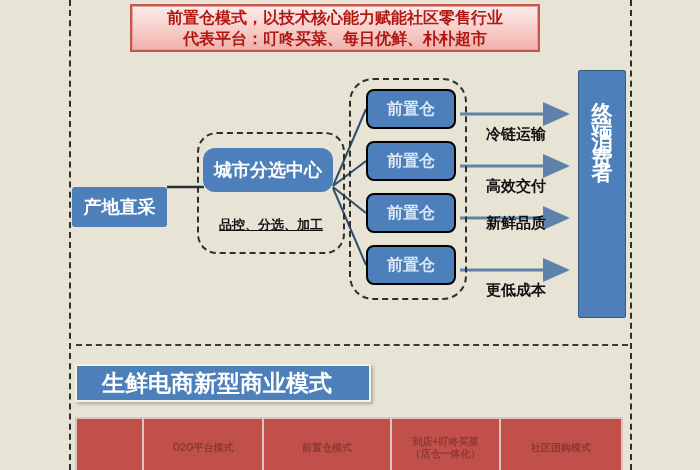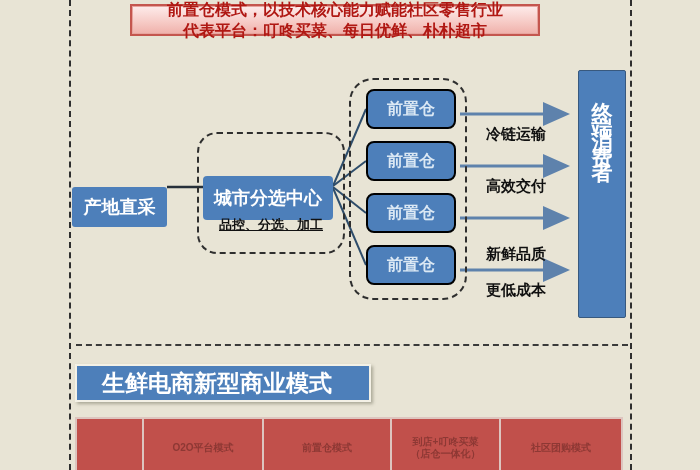--- a/index.html
+++ b/index.html
@@ -5,31 +5,31 @@
   html,body{margin:0;padding:0;}
   body{width:700px;height:470px;overflow:hidden;position:relative;
        background:#e8e4d5;font-family:"Liberation Sans","DejaVu Sans",sans-serif;}
   .abs{position:absolute;box-sizing:border-box;}
 
   
   .vline{top:0;height:470px;width:0;border-left:2px dashed #2e2e2e;}
   .hline{height:0;border-top:2px dashed #3a3a3a;}
 
   
-  .top-banner{left:130px;top:4px;width:410px;height:32px;
+  .top-banner{left:130px;top:4px;width:410px;height:48px;
     background:linear-gradient(#fdeceb,#f6c9c4 60%,#efb0aa);
     border:2px solid #c4564e;box-shadow:0 0 0 1px #e7a49e inset;
     display:flex;flex-direction:column;justify-content:center;align-items:center;}
   .top-banner .l{color:#b01813;font-weight:bold;font-size:16px;line-height:21px;white-space:nowrap;}
 
   
   .bluebox{background:#4d7fba;color:#ffffff;font-weight:bold;
     display:flex;align-items:center;justify-content:center;white-space:nowrap;}
   .src-box{left:72px;top:167px;width:95px;height:40px;font-size:18px;border-radius:3px;margin-top:20px;}
-  .center-box{left:203px;top:176px;width:130px;height:44px;font-size:18px;border-radius:4px;}
+  .center-box{left:203px;top:148px;width:130px;height:44px;font-size:18px;border-radius:12px;}
   .wh-box{left:366px;width:90px;height:40px;font-size:16px;border-radius:8px;
     border:2px solid #000000;color:#dbe8f4;}
   .consumer-box{left:578px;top:70px;width:48px;height:248px;
     border:1px solid #38597e;border-radius:2px;
     writing-mode:vertical-lr;letter-spacing:15px;font-size:21px;
     padding-top:14px;justify-content:flex-start;}
 
   
   .dash-group{border:2px dashed #2e2e2e;background:transparent;}
   .group-center{left:197px;top:132px;width:148px;height:122px;border-radius:20px;}
@@ -95,21 +95,21 @@
 <div class="abs center-caption">品控、分选、加工</div>
 
 <div class="abs dash-group group-wh"></div>
 <div class="abs bluebox wh-box" style="top:89px">前置仓</div>
 <div class="abs bluebox wh-box" style="top:141px">前置仓</div>
 <div class="abs bluebox wh-box" style="top:193px">前置仓</div>
 <div class="abs bluebox wh-box" style="top:245px">前置仓</div>
 
 <div class="abs benefit" style="top:89px">冷链运输</div>
 <div class="abs benefit" style="top:141px">高效交付</div>
-<div class="abs benefit" style="top:209px">新鲜品质</div>
+<div class="abs benefit" style="top:178px">新鲜品质</div>
 <div class="abs benefit" style="top:245px">更低成本</div>
 
 <div class="abs bluebox consumer-box">终端消费者</div>
 
 <div class="abs section-banner">
   <span>生鲜电商新型商业模式</span>
 </div>
 
 <div class="abs table-row">
   <div class="cell c0">

